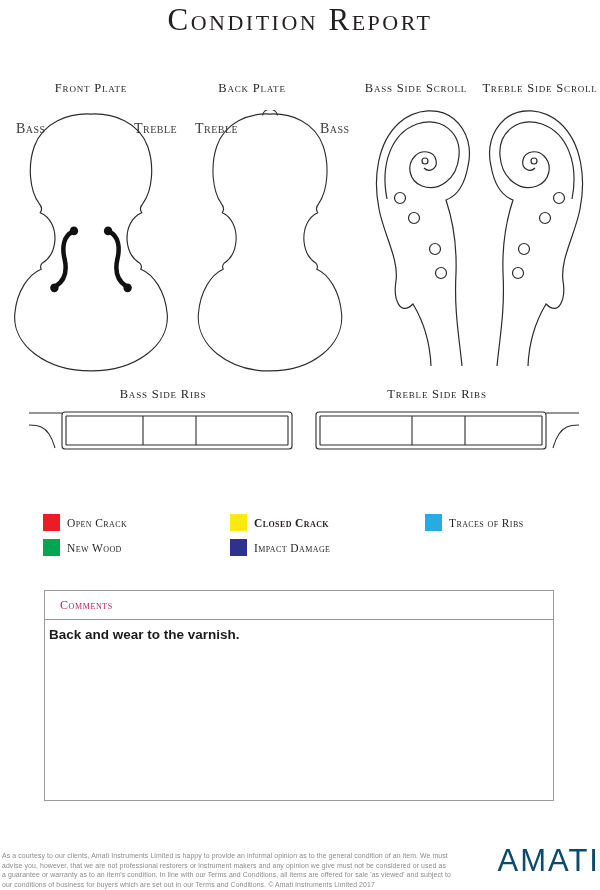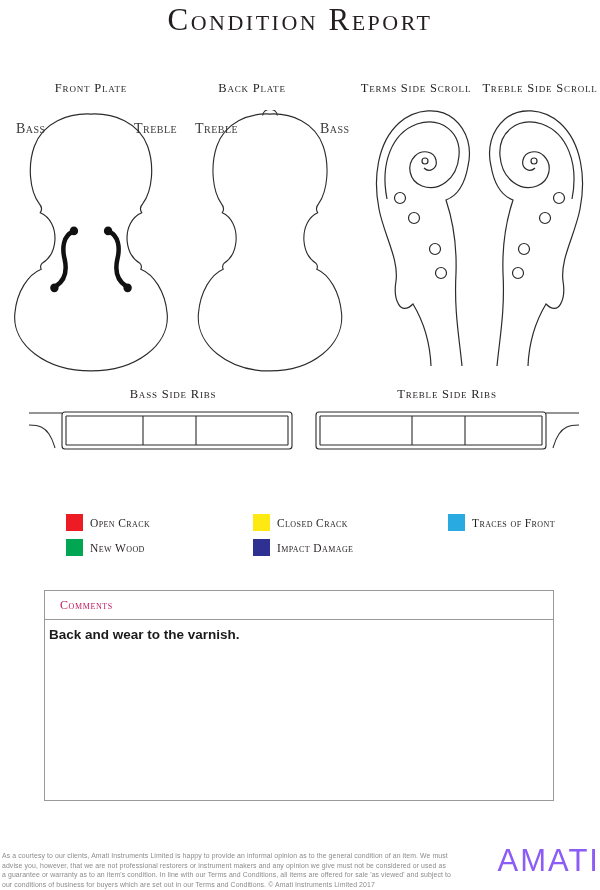--- a/index.html
+++ b/index.html
@@ -6,31 +6,31 @@
   .page { position:relative; width:600px; height:890px; background:#ffffff; overflow:hidden;
           font-family:"Liberation Serif", serif; color:#231f20; }
   .abs { position:absolute; }
 
   .title { top:2px; left:0; width:600px; text-align:center;
            font-variant:small-caps; font-size:31px; letter-spacing:2.5px; }
 
   .diagram-label { font-variant:small-caps; font-size:12.5px; letter-spacing:0.8px;
                    transform:translateX(-50%); white-space:nowrap; top:81px; }
   .ribs-label { font-variant:small-caps; font-size:12.5px; letter-spacing:0.8px;
-                transform:translateX(-50%); white-space:nowrap; top:387px;margin-left:10px; }
+                transform:translateX(-50%); white-space:nowrap; top:387px; }
   .side-label { font-variant:small-caps; font-size:14px; letter-spacing:0.5px; color:#3a3a3a; top:121px; }
 
   svg { display:block; }
   .outline { fill:none; stroke:#2b2b2b; stroke-width:1.2; }
   .thin    { fill:none; stroke:#2b2b2b; stroke-width:1.1; }
 
-  .legend-item { position:absolute; display:flex; align-items:center; height:17px;margin-left:23px; }
+  .legend-item { position:absolute; display:flex; align-items:center; height:17px; }
   .swatch { width:17px; height:17px; margin-right:7px; flex:0 0 auto; }
   .legend-text { font-variant:small-caps; font-size:11.5px; letter-spacing:0.4px; white-space:nowrap; }
-  .legend-text.bold { font-weight:normal; }
+  .legend-text.bold { font-weight:bold; }
 
   .comments-box { left:44px; top:590px; width:508px; height:209px; border:1px solid #9a9a9a; }
   .comments-header { height:28px; border-bottom:1px solid #9a9a9a; display:flex; align-items:center;
                      padding-left:15px; font-variant:small-caps; font-size:12px;
                      letter-spacing:0.6px; color:#be185d; }
   .comments-body { padding:5px 5px 0 4px; font-family:"Liberation Sans", sans-serif;
                    font-weight:bold; font-size:13.5px; line-height:20px; color:#1b1b1b; }
 
   .disclaimer { left:2px; top:851px; width:470px; font-family:"Liberation Sans", sans-serif;
                 font-size:6.9px; line-height:9.5px; color:#8b8b8b; letter-spacing:0.1px; }
@@ -39,21 +39,21 @@
 </style>
 </head>
 <body>
 
 <div class="page">
 
   <div class="abs title">Condition Report</div>
 
   <div class="abs diagram-label" style="left:91px">Front Plate</div>
   <div class="abs diagram-label" style="left:252px">Back Plate</div>
-  <div class="abs diagram-label" style="left:416px">Terms Side Scroll</div>
+  <div class="abs diagram-label" style="left:416px">Bass Side Scroll</div>
   <div class="abs diagram-label" style="left:540px">Treble Side Scroll</div>
 
   <div class="abs side-label" style="left:16px">Bass</div>
   <div class="abs side-label" style="left:134px">Treble</div>
   <div class="abs side-label" style="left:195px">Treble</div>
   <div class="abs side-label" style="left:320px">Bass</div>
 
   <svg class="abs" style="left:8px; top:110px" width="166" height="264" viewBox="0 0 170 262" preserveAspectRatio="none">
     <path id="plate-outline" class="outline" d="M 85,4 C 108,3 134,12 143,36 C 150,55 148,80 138,93 C 135,96 135,99 137,102
          C 127,106 121,117 122,130 C 123,141 128,148 135,152 C 137,154 137,156 136,158
@@ -116,21 +116,21 @@
   <div class="legend-item" style="left:43px; top:514px">
     <span class="swatch" style="background: rgb(237, 28, 36);"></span>
     <span class="legend-text">Open Crack</span>
   </div>
   <div class="legend-item" style="left:230px; top:514px">
     <span class="swatch" style="background: rgb(255, 233, 18);"></span>
     <span class="legend-text bold">Closed Crack</span>
   </div>
   <div class="legend-item" style="left:425px; top:514px">
     <span class="swatch" style="background: rgb(41, 171, 226);"></span>
-    <span class="legend-text">Traces of Front</span>
+    <span class="legend-text">Traces of Ribs</span>
   </div>
   <div class="legend-item" style="left:43px; top:539px">
     <span class="swatch" style="background: rgb(0, 166, 81);"></span>
     <span class="legend-text">New Wood</span>
   </div>
   <div class="legend-item" style="left:230px; top:539px">
     <span class="swatch" style="background: rgb(46, 49, 146);"></span>
     <span class="legend-text">Impact Damage</span>
   </div>
 
@@ -140,15 +140,15 @@
       <div>Back and wear to the varnish.</div>
     </div>
   </div>
 
   <div class="abs disclaimer">
     <div>As a courtesy to our clients, Amati Instruments Limited is happy to provide an informal opinion as to the general condition of an item. We must</div>
     <div>advise you, however, that we are not professional restorers or instrument makers and any opinion we give must not be considered or used as</div>
     <div>a guarantee or warranty as to an item's condition. In line with our Terms and Conditions, all items are offered for sale 'as viewed' and subject to</div>
     <div>our conditions of business for buyers which are set out in our Terms and Conditions. © Amati Instruments Limited 2017</div>
   </div>
-  <div class="abs logo" style="color: #8b5cf6;">AMATI</div>
+  <div class="abs logo" style="color: #0c4a6e;">AMATI</div>
 
 </div>
 
 </body></html>

